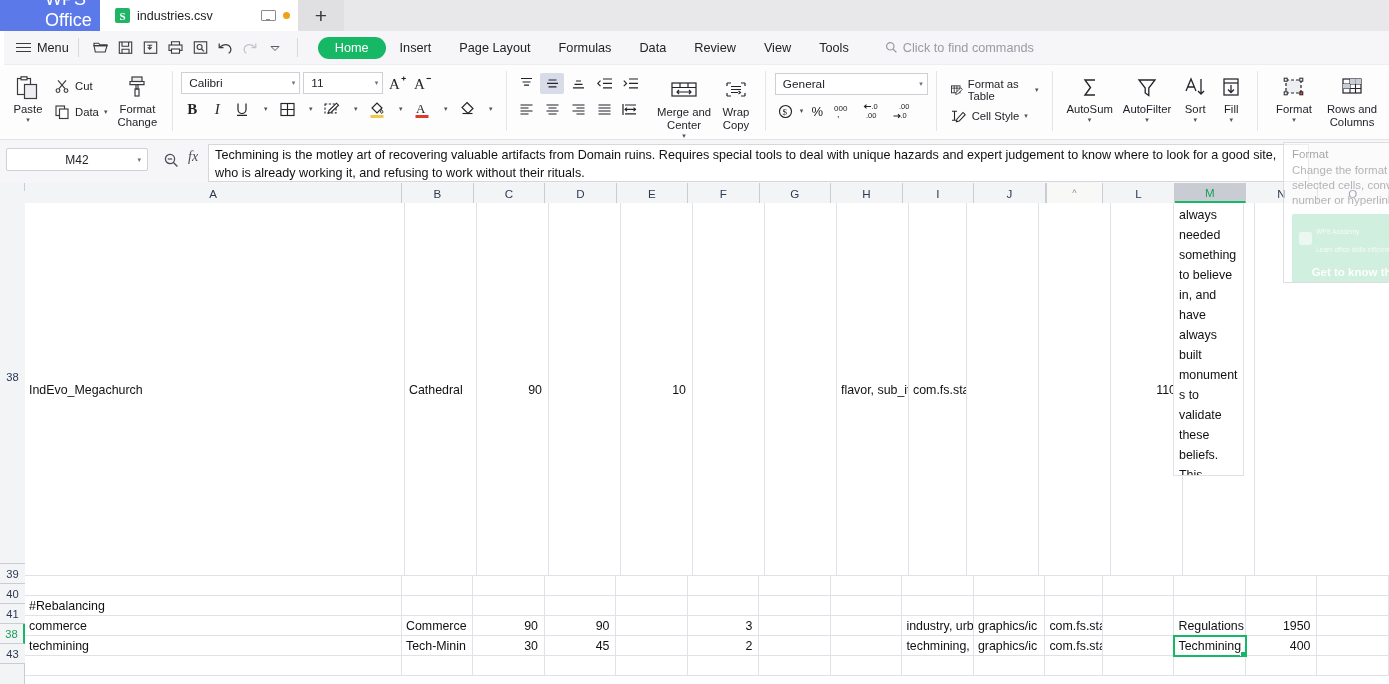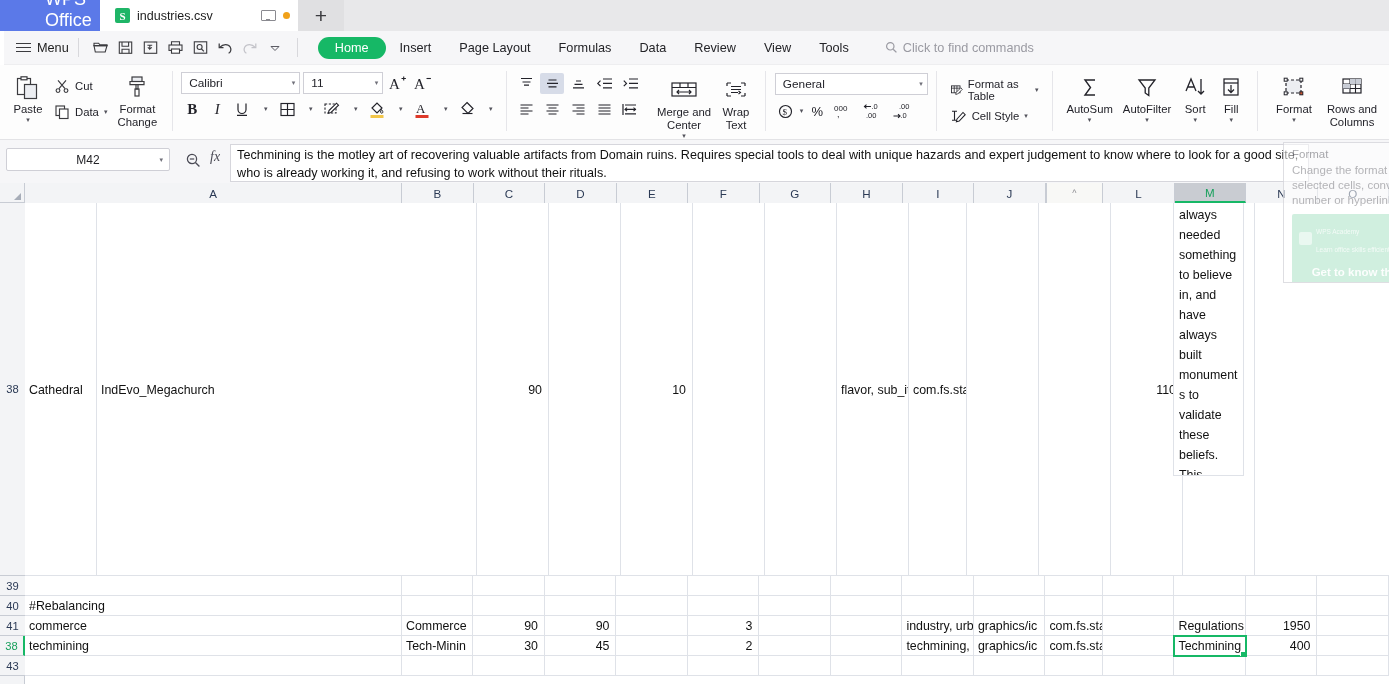--- a/index.html
+++ b/index.html
@@ -136,21 +136,21 @@
   .numrow{ display:flex; gap:3px; align-items:center; }
   .nbtn{ height:22px;min-width:22px;display:flex;align-items:center;justify-content:center;
     font-size:12px;color:#23232a;padding:0 2px;}
 
   
   .fbar{
     position:absolute; left:0; top:140px; width:1389px; height:43px;
     background:#f6f6f8; display:flex; align-items:flex-start;
   }
   .namebox{
-    margin:8px 0 0 6px; width:164px; height:23px; background:#fff;
+    margin:8px 0 0 6px; width:142px; height:23px; background:#fff;
     border:1px solid #cfcfd6; border-radius:2px; display:flex; align-items:center;
     justify-content:center; position:relative; font-size:12px; color:#232327;
   }
   .namebox .ar{ position:absolute; right:6px; font-size:7px; color:#70707a; }
   .fb-ico{ margin:10px 0 0 13px; width:20px; height:20px;
     display:flex; align-items:center; justify-content:center; color:#4a4a55; }
   .fx{ margin:9px 0 0 7px; font-size:14px; font-style:italic; color:#4a4a55;
        font-family:"Liberation Serif", serif; }
   .finput{
     margin:4px 0 0 10px; flex:1; height:38px; background:#fff;
@@ -176,21 +176,21 @@
   .ch{
     height:20px; border-right:1px solid #c8ccd4;
     display:flex; align-items:center; justify-content:center;
     font-size:11.6px; color:#2b3a55; background:#f3f4f6;
   }
   .ch.sel{ background:#c9ccd2; color:#18a05c; font-weight:normal;
            border-bottom:2.5px solid #16b866; }
   .ch.collapsed{ background:#f8f8f6; color:#8a8a90; font-size:9px;
                  border-left:1px solid #c8ccd4; }
   .rowhead{
-    position:absolute; left:0; top:20px; width:25px; bottom:0;
+    position:absolute; left:0; top:8px; width:25px; bottom:0;
     background:#f3f4f6; border-right:1px solid #c8ccd4;
   }
   .rh{
     width:25px; border-bottom:1px solid #c8ccd4;
     display:flex; align-items:center; justify-content:center;
     font-size:11.2px; color:#2b3a55; background:#f3f4f6;
   }
   .rh.sel{ color:#18a05c; border-right:2.5px solid #16b866; width:25px; }
   .cells{
     position:absolute; left:25px; top:20px; right:0; bottom:0; overflow:hidden;
@@ -531,21 +531,21 @@
     </div>
     <div class="bigbtn" style="min-width:40px">
       <span class="gl">
         <svg width="28" height="22" viewBox="0 0 28 22">
             <path d="M5 3h4M19 3h4M5 16h4M19 16h4M5 3v3M23 3v3M5 16v-3M23 16v-3" stroke="#23232a" stroke-width="1.2" fill="none"></path>
             <path d="M9 6.5h10M9 9.5h10M9 12.5h7" stroke="#23232a" stroke-width="1.2"></path>
             <path d="M16.5 11l2 1.5-2 1.5" stroke="#23232a" stroke-width="1.1" fill="none"></path>
           </svg>
       </span>
       <span>Wrap</span>
-      <span>Text</span>
+      <span>Copy</span>
     </div>
   </div>
   <div class="rsep"></div>
 
   <div class="numgrp">
     <div class="numsel">
       <span>General</span>
       <span style="margin-left:auto;font-size:7px;color:#70707a">▾</span>
     </div>
     <div class="numrow">
@@ -715,22 +715,22 @@
   <div class="rowhead" id="rowhead">
       <div class="rh" style="height: 373px;">38</div>
       <div class="rh" style="height: 20px;">39</div>
       <div class="rh" style="height: 20px;">40</div>
       <div class="rh" style="height: 20px;">41</div>
       <div class="rh sel" style="height: 20px;">38</div>
       <div class="rh" style="height: 20px;">43</div>
     </div>
   <div class="cells" id="cells">
       <div class="row" style="height: 373px;">
+        <div class="cell" style="width: 380px; height: 373px;">IndEvo_Megachurch</div>
         <div class="cell" style="width: 72px; height: 373px;">Cathedral</div>
-        <div class="cell" style="width: 380px; height: 373px;">IndEvo_Megachurch</div>
         <div class="cell num" style="width: 72px; height: 373px;">90</div>
         <div class="cell" style="width: 72px; height: 373px;"></div>
         <div class="cell num" style="width: 72px; height: 373px;">10</div>
         <div class="cell" style="width: 72px; height: 373px;"></div>
         <div class="cell" style="width: 72px; height: 373px;"></div>
         <div class="cell" style="width: 72px; height: 373px;">flavor, sub_item, struct</div>
         <div class="cell" style="width: 58px; height: 373px;">com.fs.star</div>
         <div class="cell" style="width: 72px; height: 373px;"></div>
         <div class="cell" style="width: 72px; height: 373px;"></div>
         <div class="cell num" style="width: 72px; height: 373px;">110</div>

